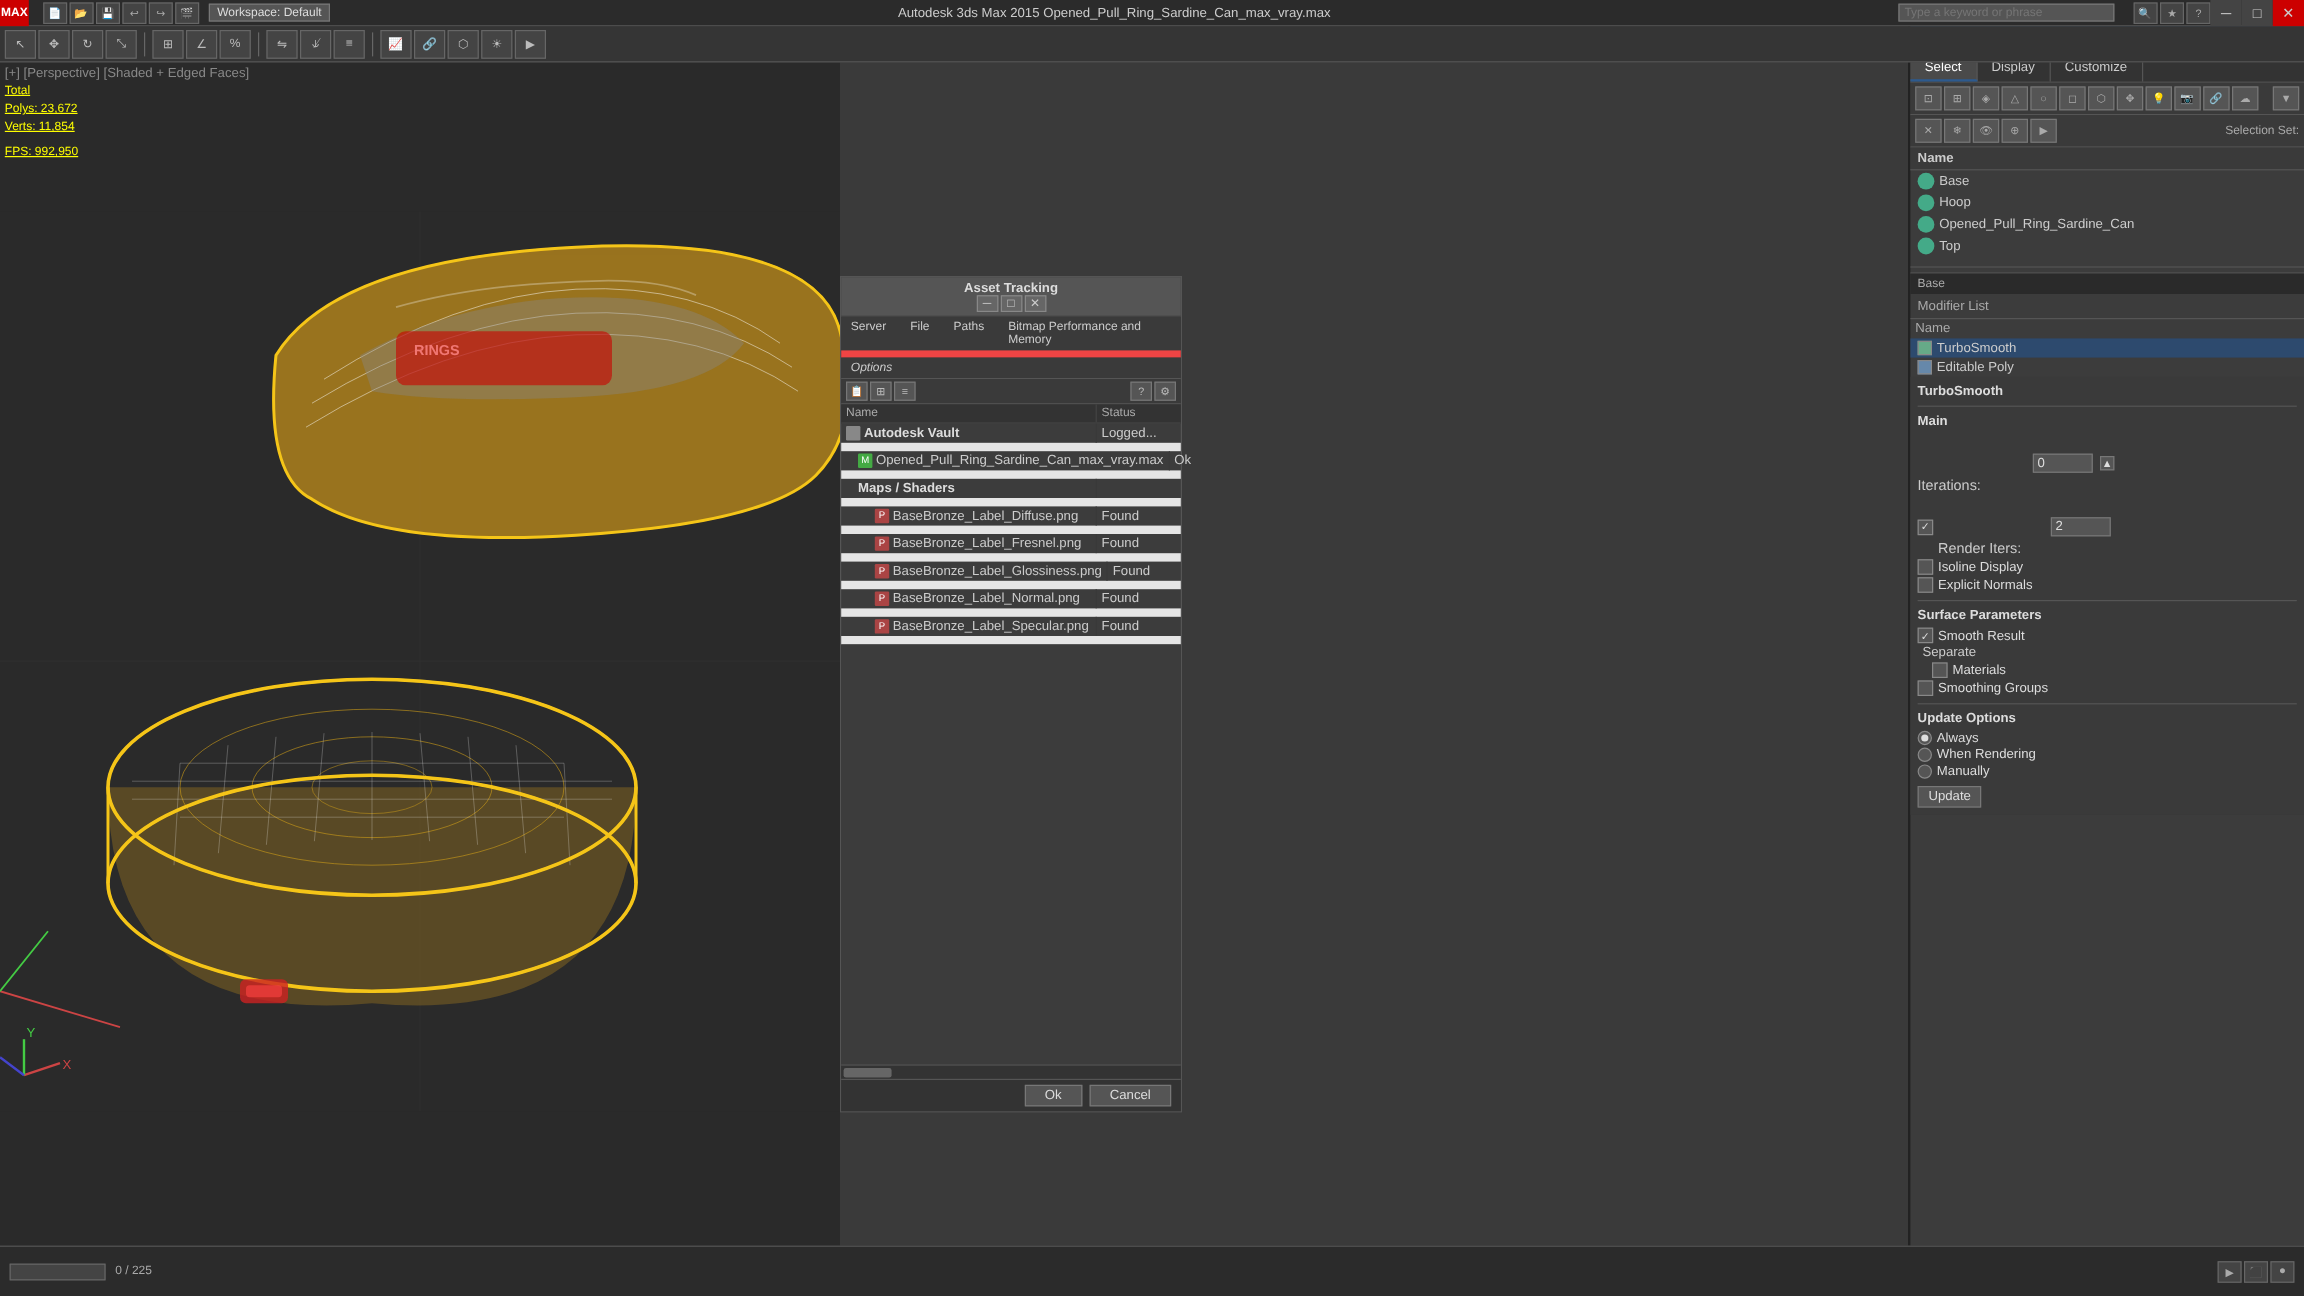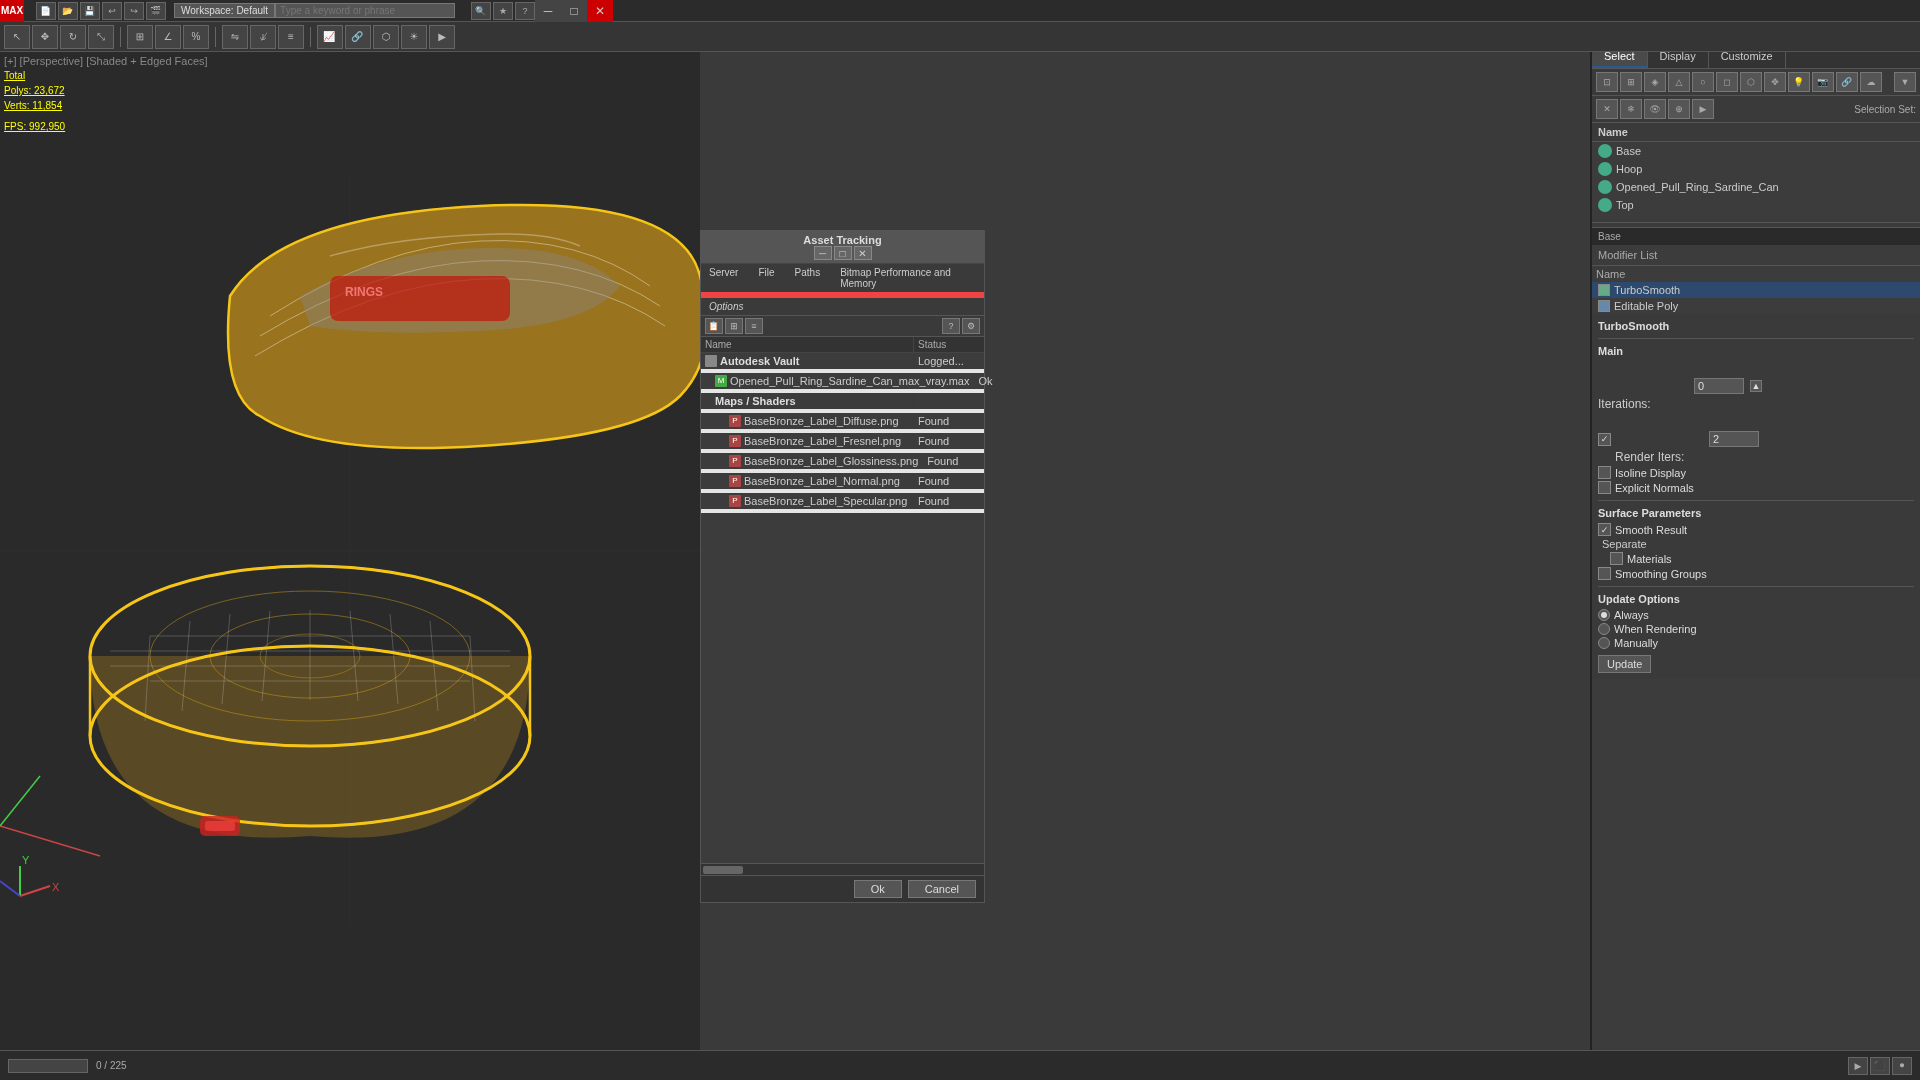--- a/index.html
+++ b/index.html
@@ -131,21 +131,21 @@
     .wireframe-svg {
       position: absolute;
       top: 0; left: 0;
       width: 100%; height: 100%;
     }
 
     
     .bottom-bar {
       position: absolute;
       bottom: 0; left: 0; right: 0;
-      height: 30px;
+      height: 42px;
       background: #2b2b2b;
       border-top: 1px solid #555;
       display: flex;
       align-items: center;
       padding: 0 8px;
       gap: 8px;
       z-index: 100;
     }
     .bottom-progress {
       width: 80px; height: 14px;
@@ -524,21 +524,21 @@
     }
     .at-col-status {
       width: 70px;
       font-size: 10px;
       color: #aaa;
       padding: 2px 4px;
     }
     .at-row {
       display: flex;
       align-items: center;
-      border-bottom: 4px solid #e5e5e5;
+      border-bottom: 7px solid #e5e5e5;
       min-height: 18px;
       justify-content: space-between;
     }
     .at-row-name {
       flex: 1;
       font-size: 11px;
       color: #ccc;
       padding: 2px 4px;
       border-right: 1px solid #3a3a3a;
       display: flex;
@@ -598,20 +598,21 @@
   <div class="menu-logo">MAX</div>
   <div class="toolbar-icons">
     <div class="tb-icon">📄</div>
     <div class="tb-icon">📂</div>
     <div class="tb-icon">💾</div>
     <div class="tb-icon">↩</div>
     <div class="tb-icon">↪</div>
     <div class="tb-icon">🎬</div>
   </div>
   <div class="workspace-label">Workspace: Default</div>
+  <div class="title-bar-center">Autodesk 3ds Max 2015   Opened_Pull_Ring_Sardine_Can_max_vray.max</div>
   <input class="search-box" type="text" placeholder="Type a keyword or phrase" style="">
   <div class="toolbar-icons">
     <div class="tb-icon">🔍</div>
     <div class="tb-icon">★</div>
     <div class="tb-icon">?</div>
   </div>
   <div class="window-controls">
     <button class="win-btn">─</button>
     <button class="win-btn">□</button>
     <button class="win-btn close">✕</button>

